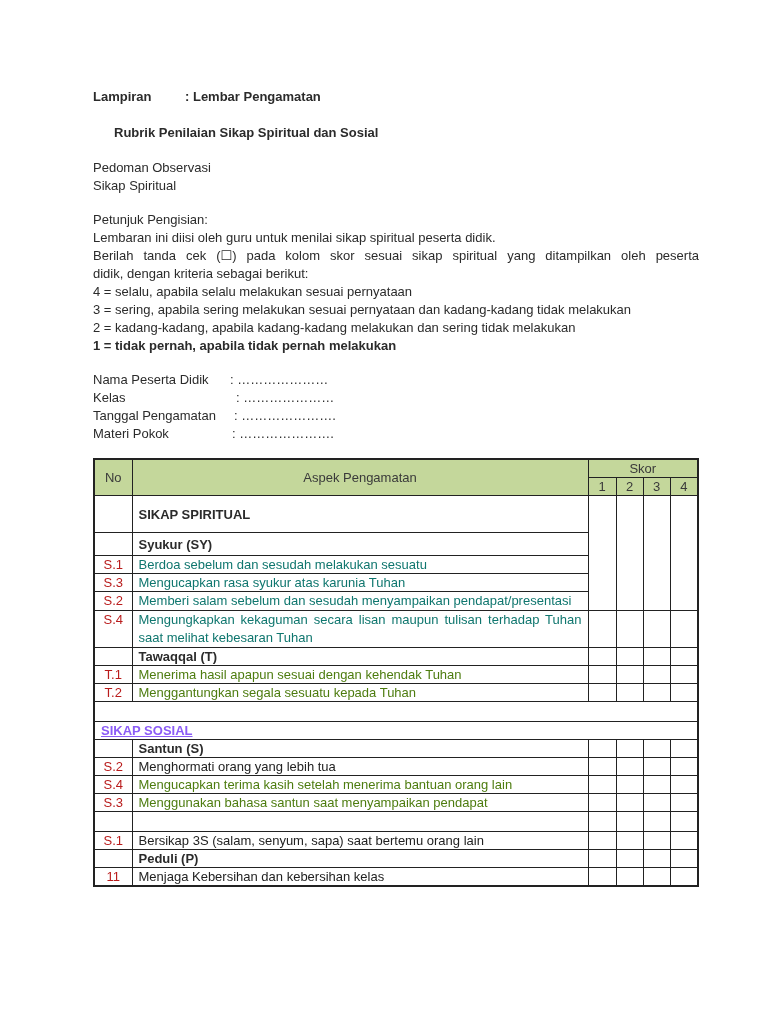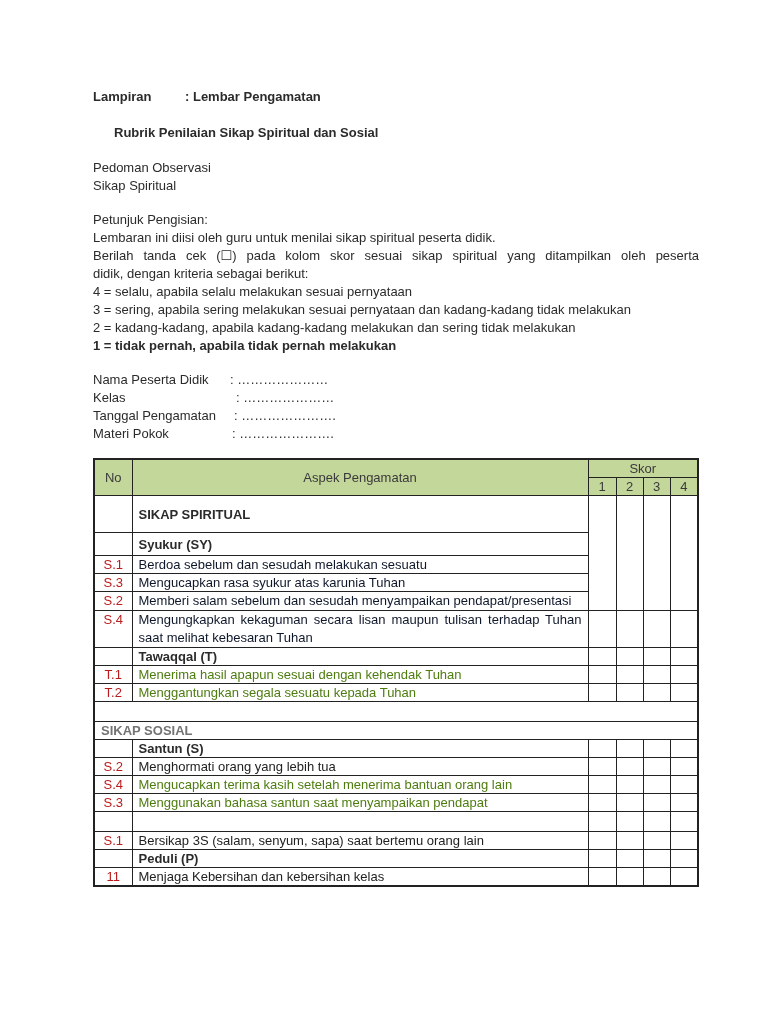--- a/index.html
+++ b/index.html
@@ -11,21 +11,21 @@
     .justify { white-space: normal; width: 606px; text-align: justify; text-align-last: justify; }
     .field-colon { position: absolute; white-space: nowrap; }
 
     table.rubric { position: absolute; left: 0; top: 458px; width: 604px; border-collapse: collapse;
                    border: 2px solid #222; font-size: 13px; table-layout: fixed; }
     table.rubric td, table.rubric th { border: 1px solid #222; padding: 0 6px; height: 17px; line-height: 17px; }
     table.rubric th { background: #c4d79b; font-weight: normal; color: #3a3a3a; }
     .col-no { width: 25px; text-align: center; }
     .col-skor { width: 15px; text-align: center; padding: 0 !important; }
     td.no { text-align: center; color: #b91c1c; }
-    td.red { color: #0f172a; }
+    td.red { color: #0f766e; }
     td.grey { color: #4d7c0f; }
     td.bold { font-weight: bold; color: #2b2b2b; }
     td.just { text-align: justify; text-align-last: auto; }
     .tall { height: 36px !important; }
   </style>
 </head>
 <body>
 
 <div class="page">
   <div class="line bold" style="top:88px;">
@@ -139,21 +139,21 @@
       <td></td>
       <td></td>
       <td></td>
     </tr>
 
     <tr>
       <td colspan="6" style="height:19px"></td>
     </tr>
 
     <tr>
-      <td colspan="6" class="grey" style="font-weight:bold; color:#737373;">SIKAP SOSIAL</td>
+      <td colspan="6" class="grey" style="font-weight:bold; color:#8b5cf6;text-decoration:underline;">SIKAP SOSIAL</td>
     </tr>
     <tr>
       <td class="no"></td>
       <td class="bold">Santun (S)</td>
       <td></td>
       <td></td>
       <td></td>
       <td></td>
     </tr>
     <tr>

